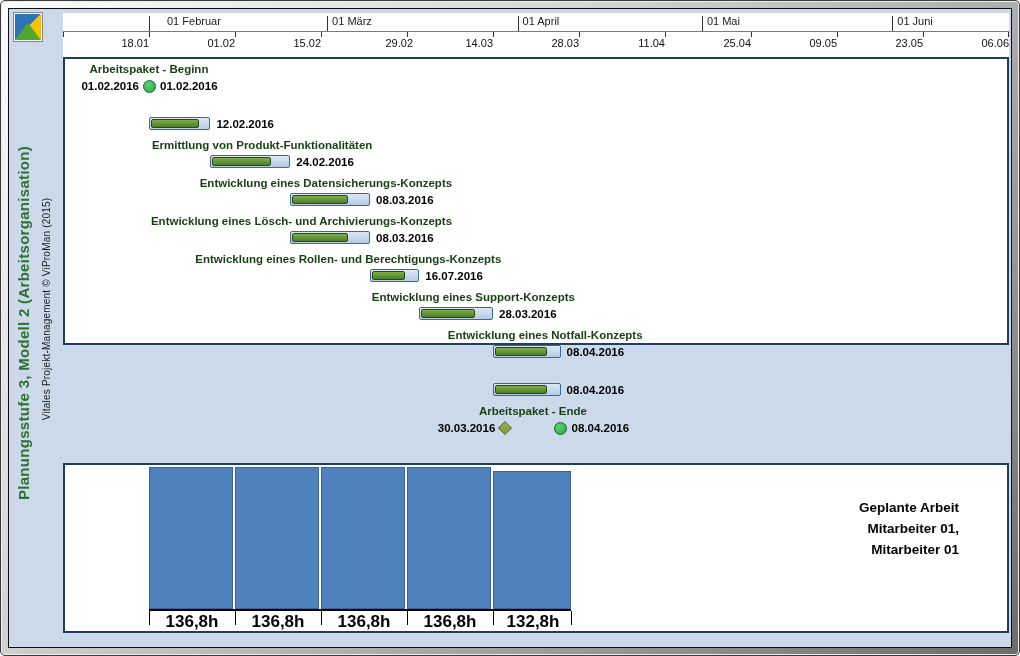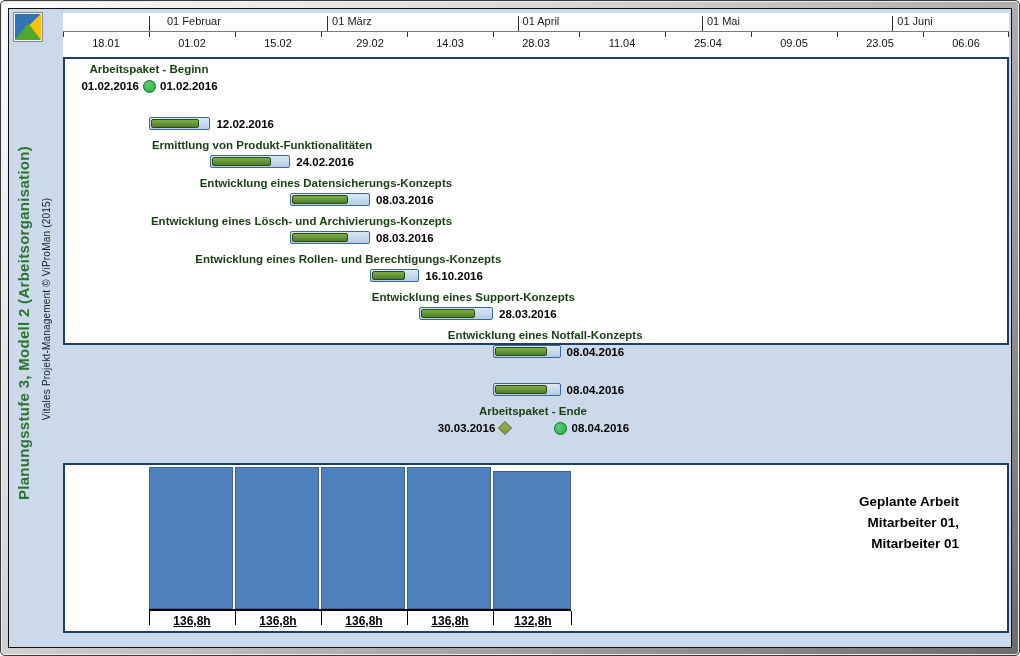--- a/index.html
+++ b/index.html
@@ -18,21 +18,21 @@
   .side-sub{position:absolute;left:31px;top:478px;width:356px;height:13px;line-height:13px;
             transform-origin:0 0;transform:rotate(-90deg);text-align:center;
             font-size:10px;color:#1c1c1c;letter-spacing:.2px;white-space:nowrap;}
 
   
   .tl{position:absolute;left:54px;top:4px;width:946px;height:44px;background:#ffffff;}
   .tl-sep{position:absolute;left:0;top:18px;width:946px;height:0;border-top:1px solid #7a7a7a;}
   .m-tick{position:absolute;top:3px;width:1px;height:15px;background:#333;}
   .m-label{position:absolute;top:2px;font-size:11px;color:#222;white-space:nowrap;}
   .d-tick{position:absolute;top:19px;width:1px;height:5px;background:#333;}
-  .d-label{position:absolute;top:24px;width:86px;text-align:center;font-size:11px;color:#111;}
+  .d-label{position:absolute;top:24px;width:86px;text-align:right;font-size:11px;color:#111;}
 
   
   .gantt-box{position:absolute;left:54px;top:48px;width:946px;height:288px;box-sizing:border-box;
              background:#ffffff;border:2px solid var(--box-border,#1f3e63);}
   #gantt-rows{position:absolute;inset:0;}
   .task-label{position:absolute;height:15px;line-height:15px;font-size:11.5px;font-weight:bold;
               color:var(--task-label-green,#173f12);white-space:nowrap;}
   .task-label.centered{text-align:center;}
   .gbar{position:absolute;height:13px;box-sizing:border-box;border-radius:2px;
         background:linear-gradient(#dce8f5,var(--bar-fill-blue,#b4cbe6));
@@ -48,22 +48,22 @@
             background:linear-gradient(135deg,#9ab24e,var(--diamond-olive,#7e9a3b));
             border:1px solid var(--diamond-border,#55691f);}
 
   
   .hist-box{position:absolute;left:54px;top:454px;width:946px;height:170px;box-sizing:border-box;
             background:#ffffff;border:2px solid var(--box-border,#1f3e63);}
   #hist-bars{position:absolute;inset:0;}
   .hbar{position:absolute;box-sizing:border-box;background:var(--histogram-blue,#4f81bd);border:1px solid #3a639c;}
   .hbase{position:absolute;background:#000;}
   .htick{position:absolute;width:1px;background:#000;}
-  .hval{position:absolute;height:15px;line-height:15px;text-align:center;font-size:12px;font-weight:bold;color:#000;text-decoration:underline;}
-  .legend{position:absolute;right:48px;top:26px;text-align:right;font-size:13.5px;font-weight:bold;
+  .hval{position:absolute;height:15px;line-height:15px;text-align:center;font-size:17px;font-weight:bold;color:#000;}
+  .legend{position:absolute;right:48px;top:32px;text-align:right;font-size:13.5px;font-weight:bold;
           color:#000;line-height:21px;}
 </style>
 </head>
 <body>
 
 <div class="page">
   <div class="frame">
     <div class="content">
 
       <div class="logo">
@@ -137,21 +137,21 @@
             <div class="gdate" style="left: 311.1px; top: 134px;">08.03.2016</div>
             <div class="task-label" style="top: 155px; right: 554.9px;">Entwicklung eines Lösch- und Archivierungs-Konzepts</div>
             <div class="gbar" style="left: 225.3px; top: 172px; width: 79.9px;">
               <div class="gprog" style="width: 72%;"></div>
             </div>
             <div class="gdate" style="left: 311.1px; top: 172px;">08.03.2016</div>
             <div class="task-label" style="top: 193px; right: 505.7px;">Entwicklung eines Rollen- und Berechtigungs-Konzepts</div>
             <div class="gbar" style="left: 305.1px; top: 210px; width: 49.1px;">
               <div class="gprog" style="width: 70%;"></div>
             </div>
-            <div class="gdate" style="left: 360.3px; top: 210px;">16.10.2016</div>
+            <div class="gdate" style="left: 360.3px; top: 210px;">16.07.2016</div>
             <div class="task-label" style="top: 231px; right: 432px;">Entwicklung eines Support-Konzepts</div>
             <div class="gbar" style="left: 354.3px; top: 248px; width: 73.7px;">
               <div class="gprog" style="width: 75%;"></div>
             </div>
             <div class="gdate" style="left: 434px; top: 248px;">28.03.2016</div>
             <div class="task-label" style="top: 269px; right: 364.4px;">Entwicklung eines Notfall-Konzepts</div>
             <div class="gbar" style="left: 428px; top: 286px; width: 67.6px;">
               <div class="gprog" style="width: 80%;"></div>
             </div>
             <div class="gdate" style="left: 501.6px; top: 286px;">08.04.2016</div>

